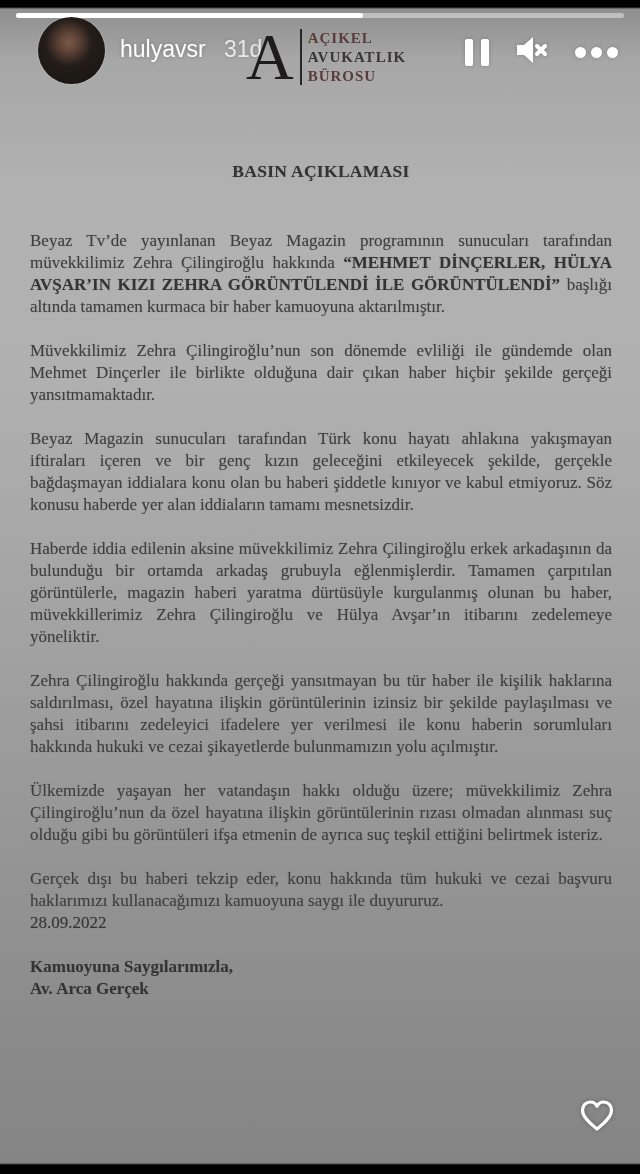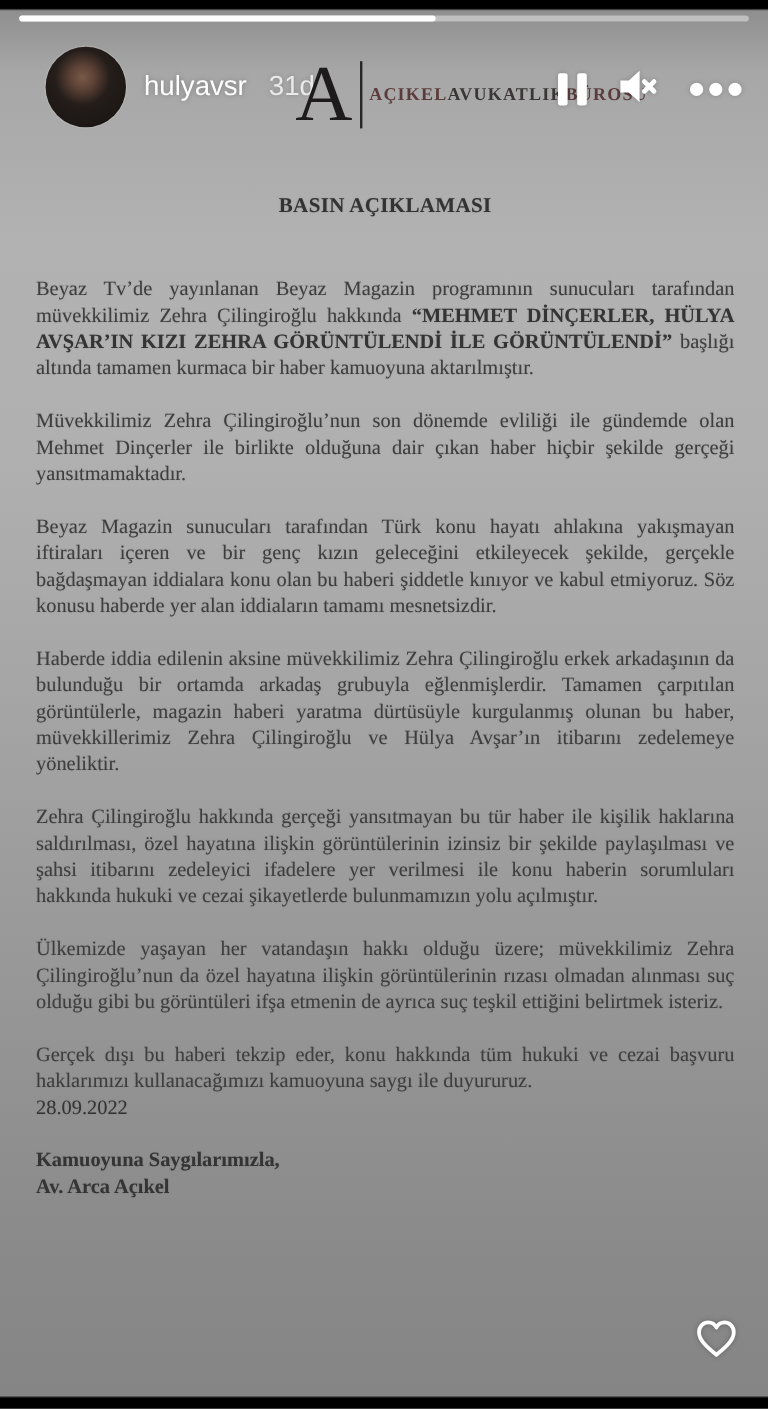--- a/index.html
+++ b/index.html
@@ -25,21 +25,21 @@
   .progress-track {
     position: absolute; left: 16px; top: 13px;
     width: 608px; height: 5px; border-radius: 3px;
     background: rgba(255,255,255,0.42);
   }
   .progress-fill {
     height: 100%; border-radius: 3px;
     background: #ffffff; width: 57%;
   }
   .header {
-    position: absolute; left: 0; top: 32px; width: 640px; height: 90px;
+    position: absolute; left: 0; top: 10px; width: 640px; height: 90px;
   }
   .avatar {
     position: absolute; left: 38px; top: 7px;
     width: 67px; height: 67px; border-radius: 50%;
     background:
       radial-gradient(circle at 46% 38%, #7a5a48 0%, #5d4236 18%, #241d1a 42%, #161210 100%);
     box-shadow: 0 0 0 1px rgba(255,255,255,0.15);
     cursor: pointer;
   }
   .username {
@@ -60,21 +60,21 @@
     font-family: "Liberation Serif", serif;
   }
   .logo-letter {
     font-size: 66px; line-height: 58px; font-weight: 400;
     color: #1d1b1b; letter-spacing: -2px;
     font-family: "Liberation Serif", serif;
   }
   .logo-divider {
     width: 2px; height: 56px; background: #2a2626; margin: 0 6px 0 8px;
   }
-  .logo-text { display: flex; justify-content: space-between; }
+  .logo-text { display: flex; flex-direction: column; justify-content: space-between; }
   .logo-line {
     font-weight: 700; font-size: 15px; line-height: 19px;
     letter-spacing: 1px;
   }
   .logo-line.maroon { color: #5b3c3c; }
   .logo-line.charcoal { color: #3a3636; }
   .controls {
     position: absolute; right: 22px; top: 24px;
     display: flex; align-items: center; gap: 26px; height: 36px;
   }
@@ -158,21 +158,21 @@
     <p>Müvekkilimiz Zehra Çilingiroğlu’nun son dönemde evliliği ile gündemde olan Mehmet Dinçerler ile birlikte olduğuna dair çıkan haber hiçbir şekilde gerçeği yansıtmamaktadır.</p>
     <p>Beyaz Magazin sunucuları tarafından Türk konu hayatı ahlakına yakışmayan iftiraları içeren ve bir genç kızın geleceğini etkileyecek şekilde, gerçekle bağdaşmayan iddialara konu olan bu haberi şiddetle kınıyor ve kabul etmiyoruz. Söz konusu haberde yer alan iddiaların tamamı mesnetsizdir.</p>
     <p>Haberde iddia edilenin aksine müvekkilimiz Zehra Çilingiroğlu erkek arkadaşının da bulunduğu bir ortamda arkadaş grubuyla eğlenmişlerdir. Tamamen çarpıtılan görüntülerle, magazin haberi yaratma dürtüsüyle kurgulanmış olunan bu haber, müvekkillerimiz Zehra Çilingiroğlu ve Hülya Avşar’ın itibarını zedelemeye yöneliktir.</p>
     <p>Zehra Çilingiroğlu hakkında gerçeği yansıtmayan bu tür haber ile kişilik haklarına saldırılması, özel hayatına ilişkin görüntülerinin izinsiz bir şekilde paylaşılması ve şahsi itibarını zedeleyici ifadelere yer verilmesi ile konu haberin sorumluları hakkında hukuki ve cezai şikayetlerde bulunmamızın yolu açılmıştır.</p>
     <p>Ülkemizde yaşayan her vatandaşın hakkı olduğu üzere; müvekkilimiz Zehra Çilingiroğlu’nun da özel hayatına ilişkin görüntülerinin rızası olmadan alınması suç olduğu gibi bu görüntüleri ifşa etmenin de ayrıca suç teşkil ettiğini belirtmek isteriz.</p>
 
     <p><span>Gerçek dışı bu haberi tekzip eder, konu hakkında tüm hukuki ve cezai başvuru haklarımızı kullanacağımızı kamuoyuna saygı ile duyururuz.</span><span class="date-line">28.09.2022</span></p>
 
     <div class="signature">
       <div>Kamuoyuna Saygılarımızla,</div>
-      <div>Av. Arca Açıkel</div>
+      <div>Av. Arca Gerçek</div>
     </div>
   </div>
 
   <div class="heart">
     <svg width="38" height="36" viewBox="0 0 38 36">
       <path d="M19 31 C 13 26, 4.5 19.5, 4.5 12.2 C 4.5 7.2 8.2 4 12.3 4 C 15.2 4 17.7 5.7 19 8.2 C 20.3 5.7 22.8 4 25.7 4 C 29.8 4 33.5 7.2 33.5 12.2 C 33.5 19.5 25 26, 19 31 Z" fill="none" stroke="#ffffff" stroke-width="3.2" stroke-linejoin="round"></path>
     </svg>
   </div>
 
 </div>

